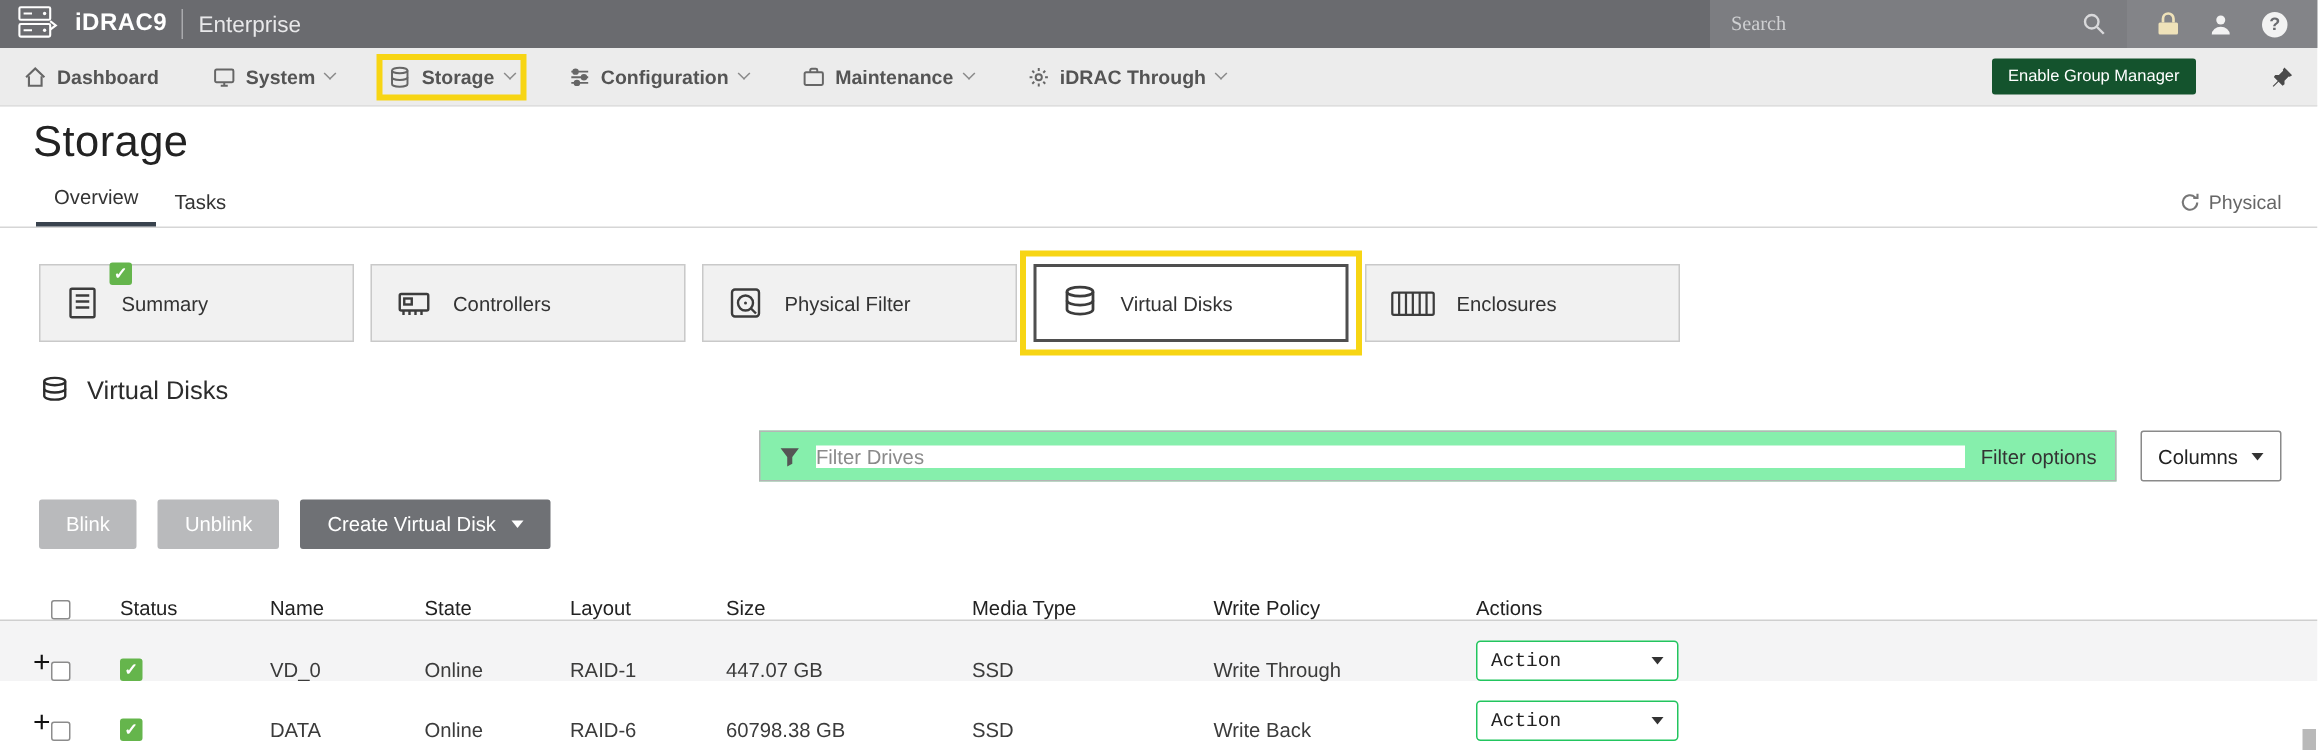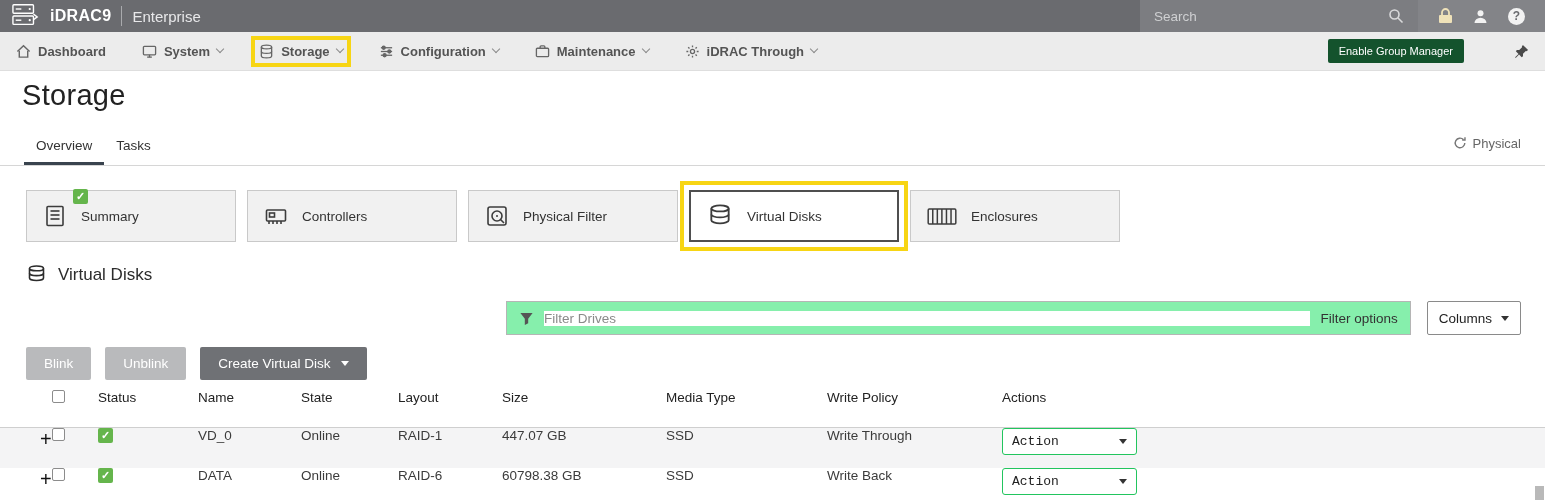--- a/index.html
+++ b/index.html
@@ -6,37 +6,37 @@
   html,body { width:1545px; height:503px; overflow:hidden; background:#fff;
     font-family:"Liberation Sans", sans-serif; }
 
   
   .hdr { display:flex; height:32px; background:#6a6b6f; align-items:stretch; }
   .hdr-left { flex:1; display:flex; align-items:center; padding:0 12px; gap:10px; }
   .brand { color:#fff; font-size:16px; font-weight:700; letter-spacing:.3px; }
   .brand-div { width:1px; height:20px; background:#a9aaad; }
   .edition { color:#e8e8ea; font-size:15px; font-weight:400; }
   .hdr-search { width:278px; background:#7c7d81; display:flex; align-items:center; padding:0 14px; }
-  .search-input { flex:1; background:transparent; border:none; outline:none; color:#ffffff; font-size:13.5px; font-family:Liberation Sans, sans-serif; }
+  .search-input { flex:1; background:transparent; border:none; outline:none; color:#ffffff; font-size:13.5px; font-family:Liberation Serif, serif; }
   .search-input::placeholder { color:#cfd0d2; }
   .hdr-icons { width:127px; background:#838488; display:flex; align-items:center; justify-content:space-evenly; }
   .qmark { width:17px; height:17px; border-radius:50%; background:#f2f2f2; color:#6a6b6f; font-size:12px; font-weight:700; display:flex; align-items:center; justify-content:center; cursor:pointer; }
   .icon-btn { display:flex; align-items:center; cursor:pointer; }
 
   
   .nav { height:39px; background:#ececec; border-bottom:1px solid #dedede; display:flex; align-items:center; padding:0 16px; gap:36px; }
   .nav-item { display:flex; align-items:center; gap:7px; font-size:13px; font-weight:700; color:#545454; cursor:pointer; white-space:nowrap; }
   .nav-item.hl { outline:4px solid #f7d514; outline-offset:4px; }
   .chev { width:6px; height:6px; border-right:1.6px solid #8a8a8a; border-bottom:1.6px solid #8a8a8a; transform:rotate(45deg); margin-top:-4px; }
   .egm { margin-left:auto; background:#14532d; color:#fff; border:none; font-size:11px; padding:6px 11px; border-radius:2px; cursor:pointer; font-family:"Liberation Sans",sans-serif; }
   .pin { margin-left:14px; cursor:pointer; display:flex; }
 
   
   .page-title { margin:8px 0 0 22px; font-size:29px; font-weight:400; color:#222; letter-spacing:.3px; }
-  .tabs { display:flex; padding:0 24px; border-bottom:1px solid #d6d6d6; margin-top:18px; }
+  .tabs { display:flex; align-items:flex-end; padding:0 24px; border-bottom:1px solid #d6d6d6; margin-top:4px; }
   .tab { padding:8px 12px 9px; font-size:13.5px; color:#333; cursor:pointer; }
   .tab.active { border-bottom:3px solid #39434e; }
   .refresh { margin-left:auto; display:flex; align-items:center; gap:6px; color:#666; font-size:13px; padding-bottom:9px; cursor:pointer; }
 
   
   .cards { display:flex; gap:11px; padding:24px 0 0 26px; }
   .card { width:210px; height:52px; background:#f1f1f1; border:1px solid #c9c9c9; display:flex; align-items:center; gap:14px; padding-left:16px; position:relative; font-size:13.5px; color:#333; cursor:pointer; }
   .card.selected { background:#fff; border:2px solid #4f4f4f; outline:4px solid #f7d514; outline-offset:5px; }
   .gchk { width:15px; height:15px; background:#65b54c; border-radius:2px; color:#fff; font-size:11px; font-weight:700; display:flex; align-items:center; justify-content:center; }
   .badge { position:absolute; top:-2px; left:46px; }
@@ -55,21 +55,21 @@
   
   .toolbar { display:flex; gap:14px; padding:12px 0 0 26px; }
   .tbtn { height:33px; border:none; border-radius:2px; color:#fff; font-size:13.5px; padding:0 18px; display:flex; align-items:center; gap:10px; font-family:"Liberation Sans",sans-serif; cursor:pointer; }
   .tbtn.disabled { background:#b9babc; }
   .tbtn.primary { background:#6f7175; }
   .caret-w { width:0; height:0; border-left:4px solid transparent; border-right:4px solid transparent; border-top:5px solid #fff; }
   .caret-d { width:0; height:0; border-left:4px solid transparent; border-right:4px solid transparent; border-top:5px solid #333; }
 
   
   .tbl { margin-top:10px; }
-  .trow { display:flex; align-items:flex-start; height:40px; font-size:13.5px; color:#3b3b3b;padding-left:18px; }
+  .trow { display:flex; align-items:flex-end; height:40px; font-size:13.5px; color:#3b3b3b; }
   .thead { height:38px; border-bottom:1px solid #cfcfcf; color:#222; }
   .trow.alt { background:#f4f4f5; }
   .c-exp { width:34px; padding-left:22px; font-size:20px; color:#111; cursor:pointer; }
   .c-chk { width:46px; display:flex; }
   .c-status { width:100px; display:flex; }
   .c-name { width:103px; }
   .c-state { width:97px; }
   .c-layout { width:104px; }
   .c-size { width:164px; }
   .c-media { width:161px; }

